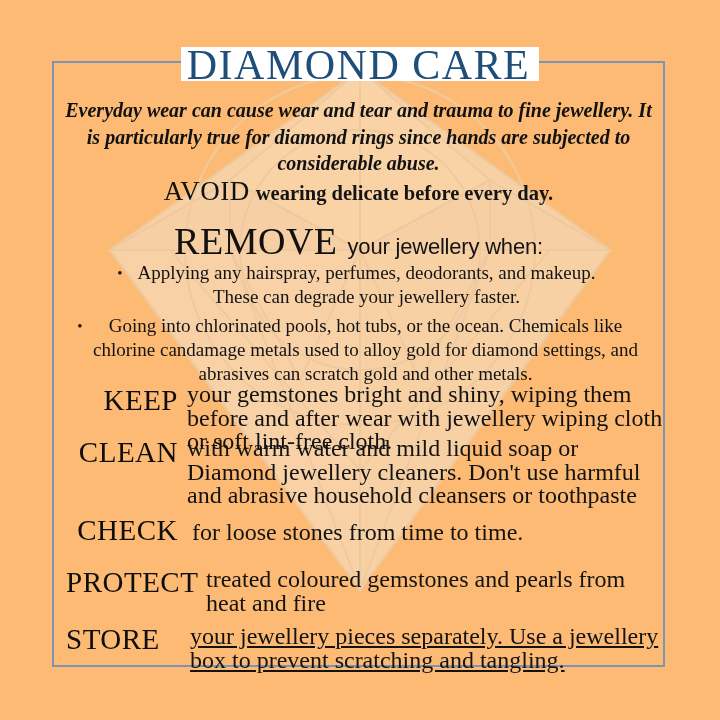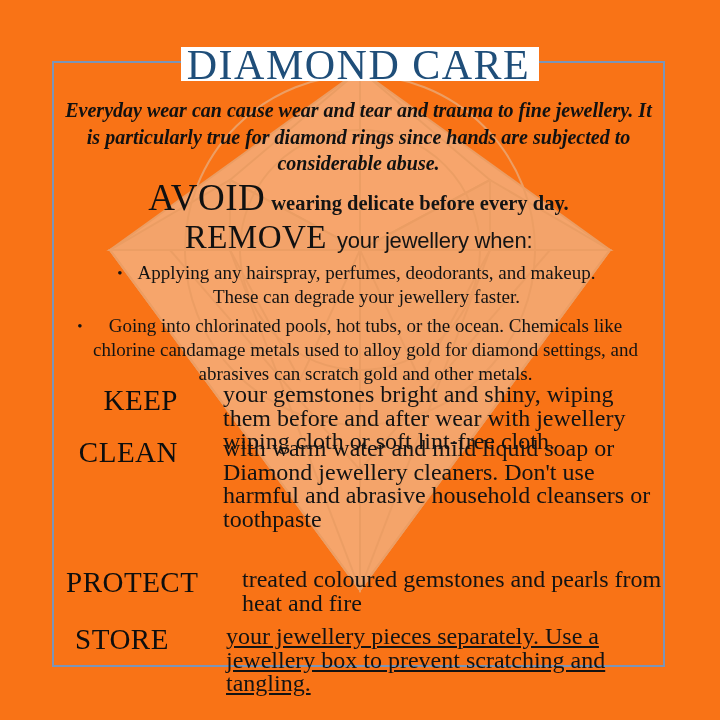--- a/index.html
+++ b/index.html
@@ -12,21 +12,21 @@
     background: #ffffff;
     font-family: "Liberation Serif", serif;
     overflow: hidden;
   }
 
   
   .poster {
     position: relative;
     width: 720px;
     height: 720px;
-    background: #f97316;
+    background: #fdba74;
     overflow: hidden;
   }
 
   
   .watermark {
     position: absolute;
     left: 50%;
     top: 330px;
     transform: translate(-50%, -50%);
     width: 620px;
@@ -108,30 +108,30 @@
     color: #141414;
   }
   .kw {
     font-family: "Liberation Serif", serif;
     font-weight: normal;
     letter-spacing: 0.5px;
     color: #111111;
   }
 
   .avoid-row { top: 115px; }
-  .avoid-row .kw { font-size: 37px; margin-top: 37px; }
+  .avoid-row .kw { font-size: 27px; margin-top: 37px; }
   .avoid-row .rest {
     font-family: "Liberation Serif", serif;
     font-weight: bold;
     font-size: 20.5px;
     padding-left: 6px;
   }
 
   .remove-row { top: 158px; }
-  .remove-row .kw { font-size: 33px; }
+  .remove-row .kw { font-size: 38px; }
   .remove-row .rest {
     font-family: "Liberation Sans", sans-serif;
     font-size: 22px;
     padding-left: 10px;
     letter-spacing: -0.2px;
   }
 
   
   .bullets {
     position: absolute;
@@ -165,21 +165,20 @@
   .bullet-2 .btext { padding-right: 6px; }
 
   
   .kwrow {
     position: absolute;
     display: flex;
     align-items: flex-start;
     left: 14px;
     right: 1px;
     color: #131313;
-    gap: 36px;
   }
   .kwrow .kwlabel {
     flex: 0 0 auto;
     font-family: "Liberation Serif", serif;
     font-size: 29px;
     line-height: 30px;
     letter-spacing: 0.5px;
     color: #0e0e0e;
     white-space: nowrap;
   }
@@ -196,21 +195,21 @@
   .row-keep .kwlabel    { width: 112px; text-align: right; padding-top: 2px; }
   .row-clean   { top: 376px; }
   .row-clean .kwlabel   { width: 112px; text-align: right; padding-top: 0px; }
   .row-check   { top: 453px; }
   .row-check .kwlabel   { width: 112px; text-align: right; padding-top: 1px; }
   .row-check .kwbody    { padding-left: 14px; padding-top: 7px; }
   .row-protect { top: 505px; }
   .row-protect .kwlabel { width: 130px; text-align: right; padding-top: 1px; }
   .row-protect .kwbody  { padding-left: 10px; padding-top: 2px; }
   .row-store   { top: 562px; }
-  .row-store .kwlabel   { width: 112px; text-align: center; padding-top: 1px; }
+  .row-store .kwlabel   { width: 112px; text-align: left; padding-top: 1px; }
   .row-store .kwbody    { padding-left: 12px; padding-top: 2px; text-decoration: underline; }
 </style>
 </head>
 <body>
 
 <div class="poster">
 
   <svg class="watermark" viewBox="0 0 620 560" xmlns="http://www.w3.org/2000/svg">
     <g fill="none" stroke="#d7e4e4" stroke-width="2" opacity="0.95">
       <polygon points="310,20 560,200 310,540 60,200" fill="#eef5f5" stroke="#d3e2e2"></polygon>
@@ -267,20 +266,24 @@
     <div class="kwrow row-keep">
       <div class="kwlabel">KEEP</div>
       <div class="kwbody">your gemstones bright and shiny, wiping them before and after wear with jewellery wiping cloth or soft lint-free cloth.</div>
     </div>
 
     <div class="kwrow row-clean">
       <div class="kwlabel">CLEAN</div>
       <div class="kwbody">with warm water and mild liquid soap or Diamond jewellery cleaners. Don't use harmful and abrasive household cleansers or toothpaste</div>
     </div>
 
+    <div class="kwrow row-check">
+      <div class="kwlabel">CHECK</div>
+      <div class="kwbody">for loose stones from time to time.</div>
+    </div>
 
     <div class="kwrow row-protect">
       <div class="kwlabel">PROTECT</div>
       <div class="kwbody">treated coloured gemstones and pearls from heat and fire</div>
     </div>
 
     <div class="kwrow row-store">
       <div class="kwlabel">STORE</div>
       <div class="kwbody">your jewellery pieces separately. Use a jewellery box to prevent scratching and tangling.</div>
     </div>

